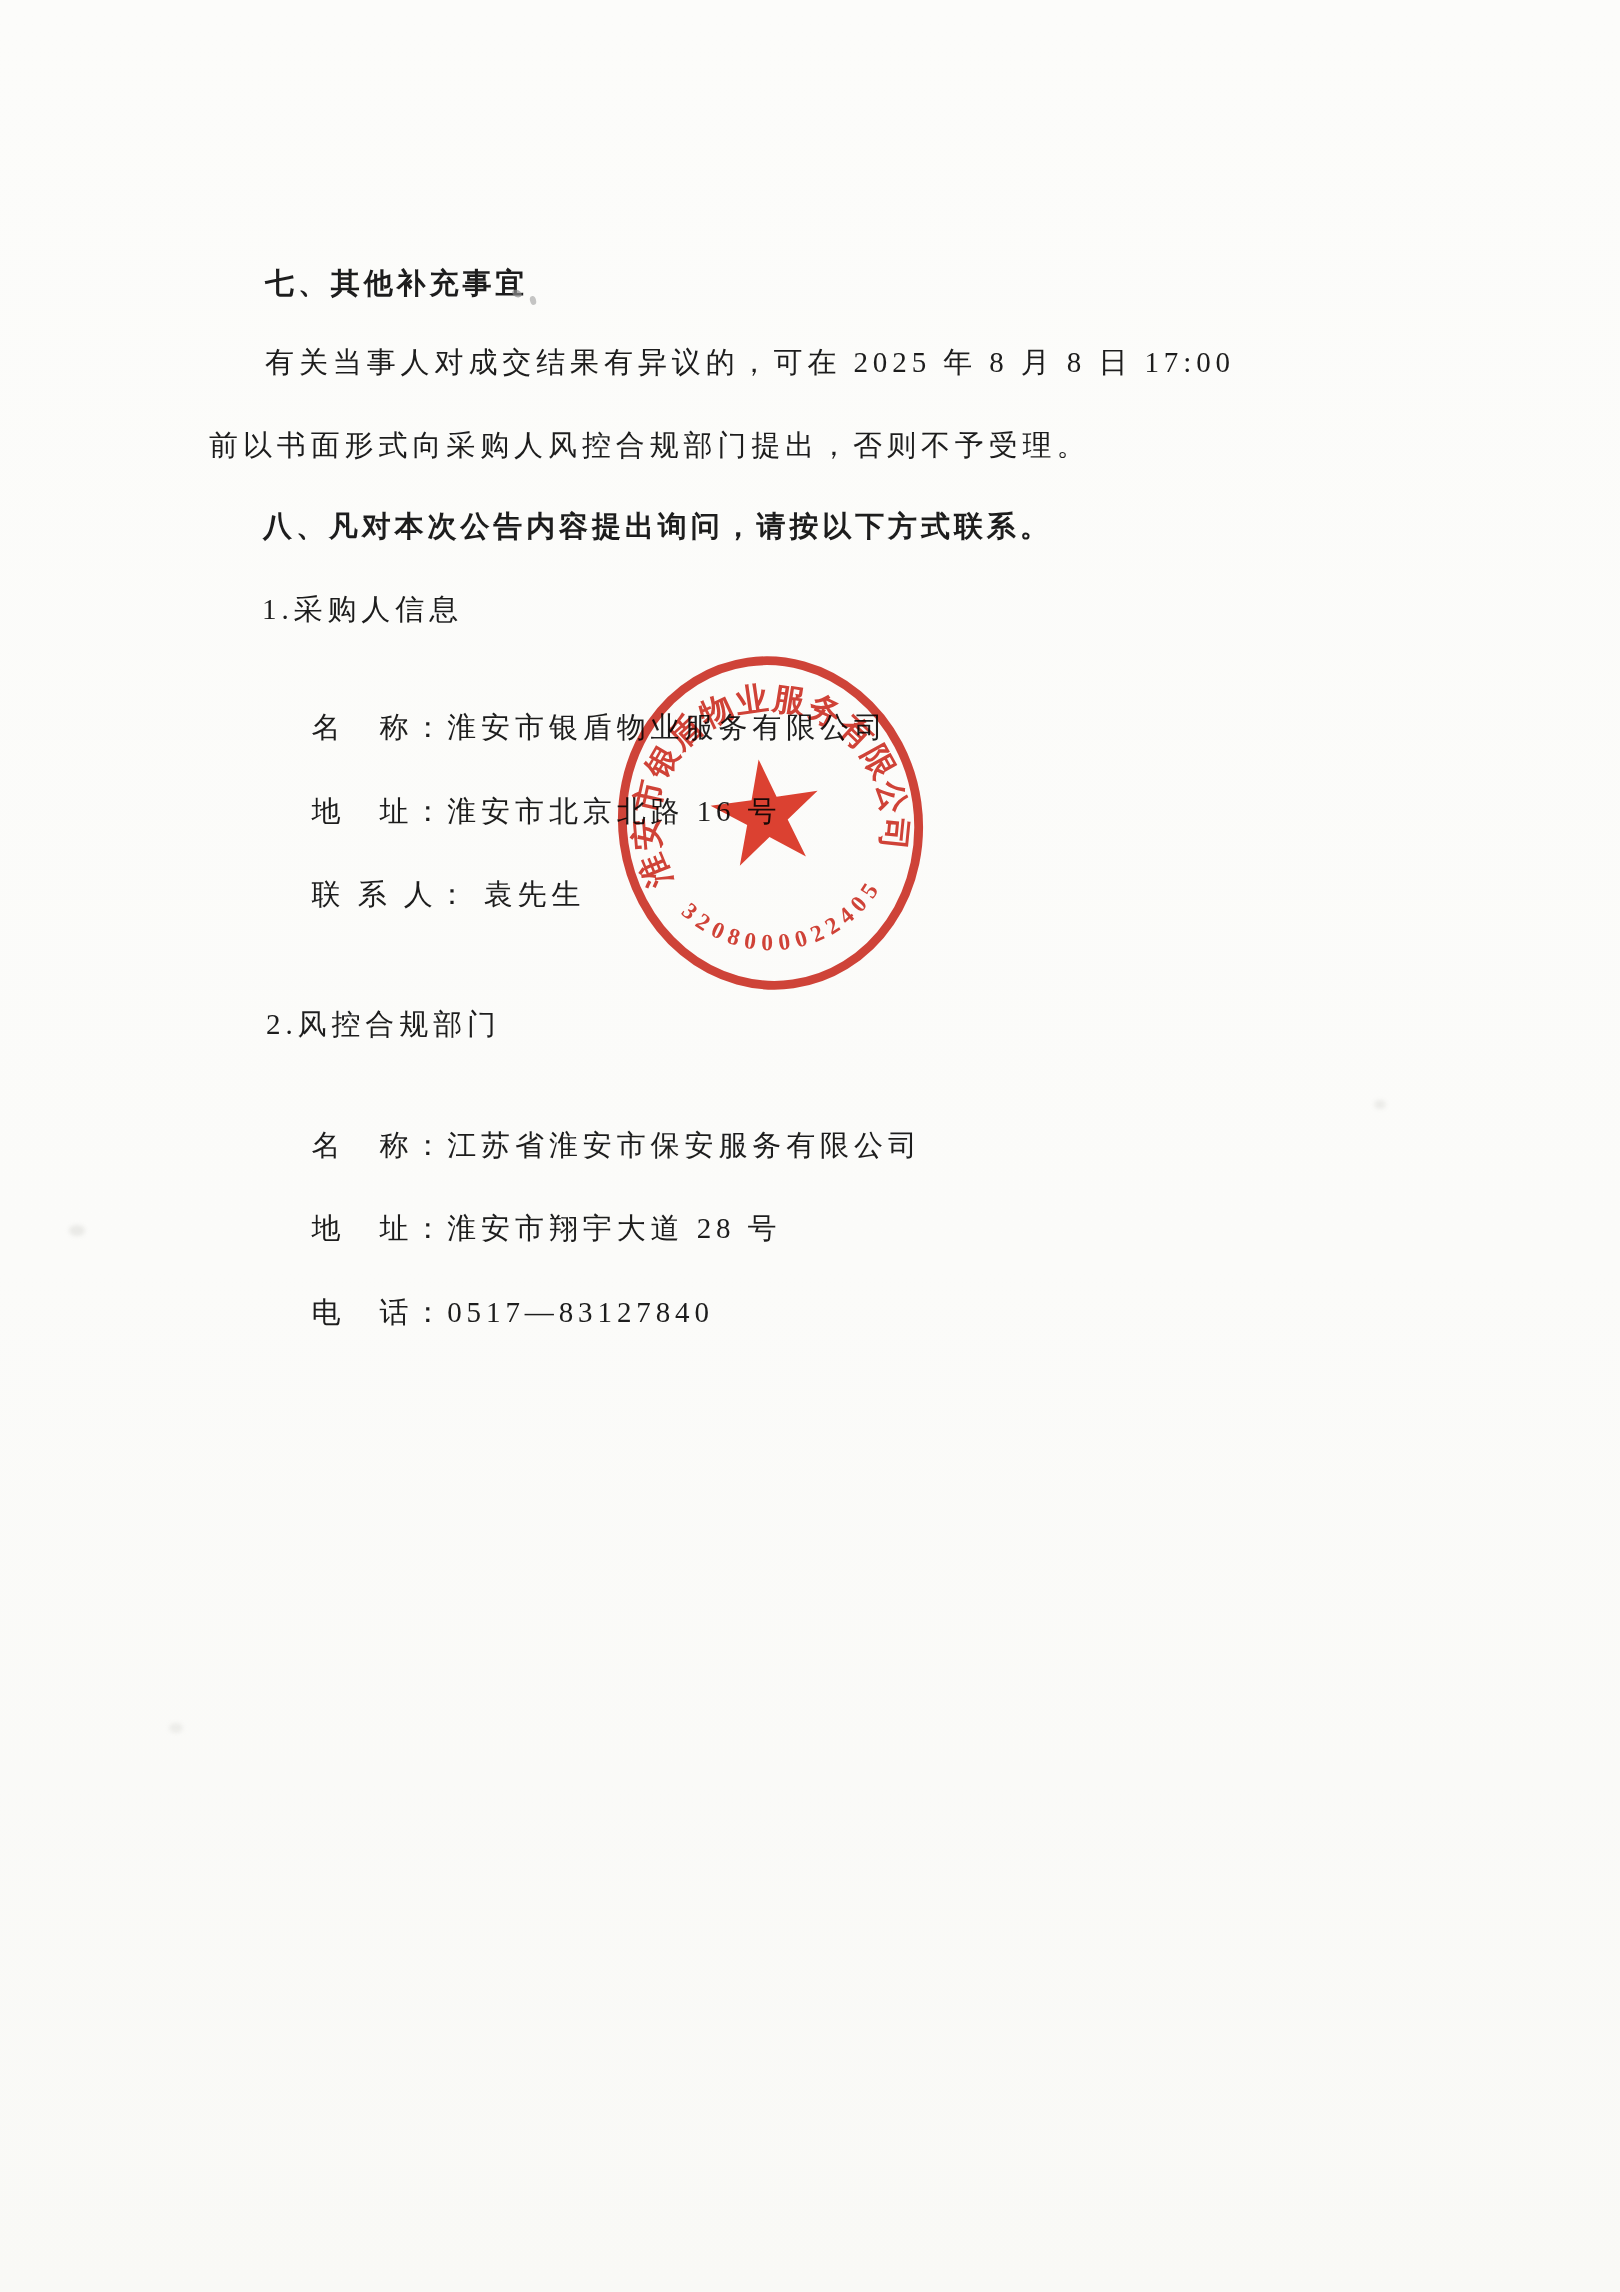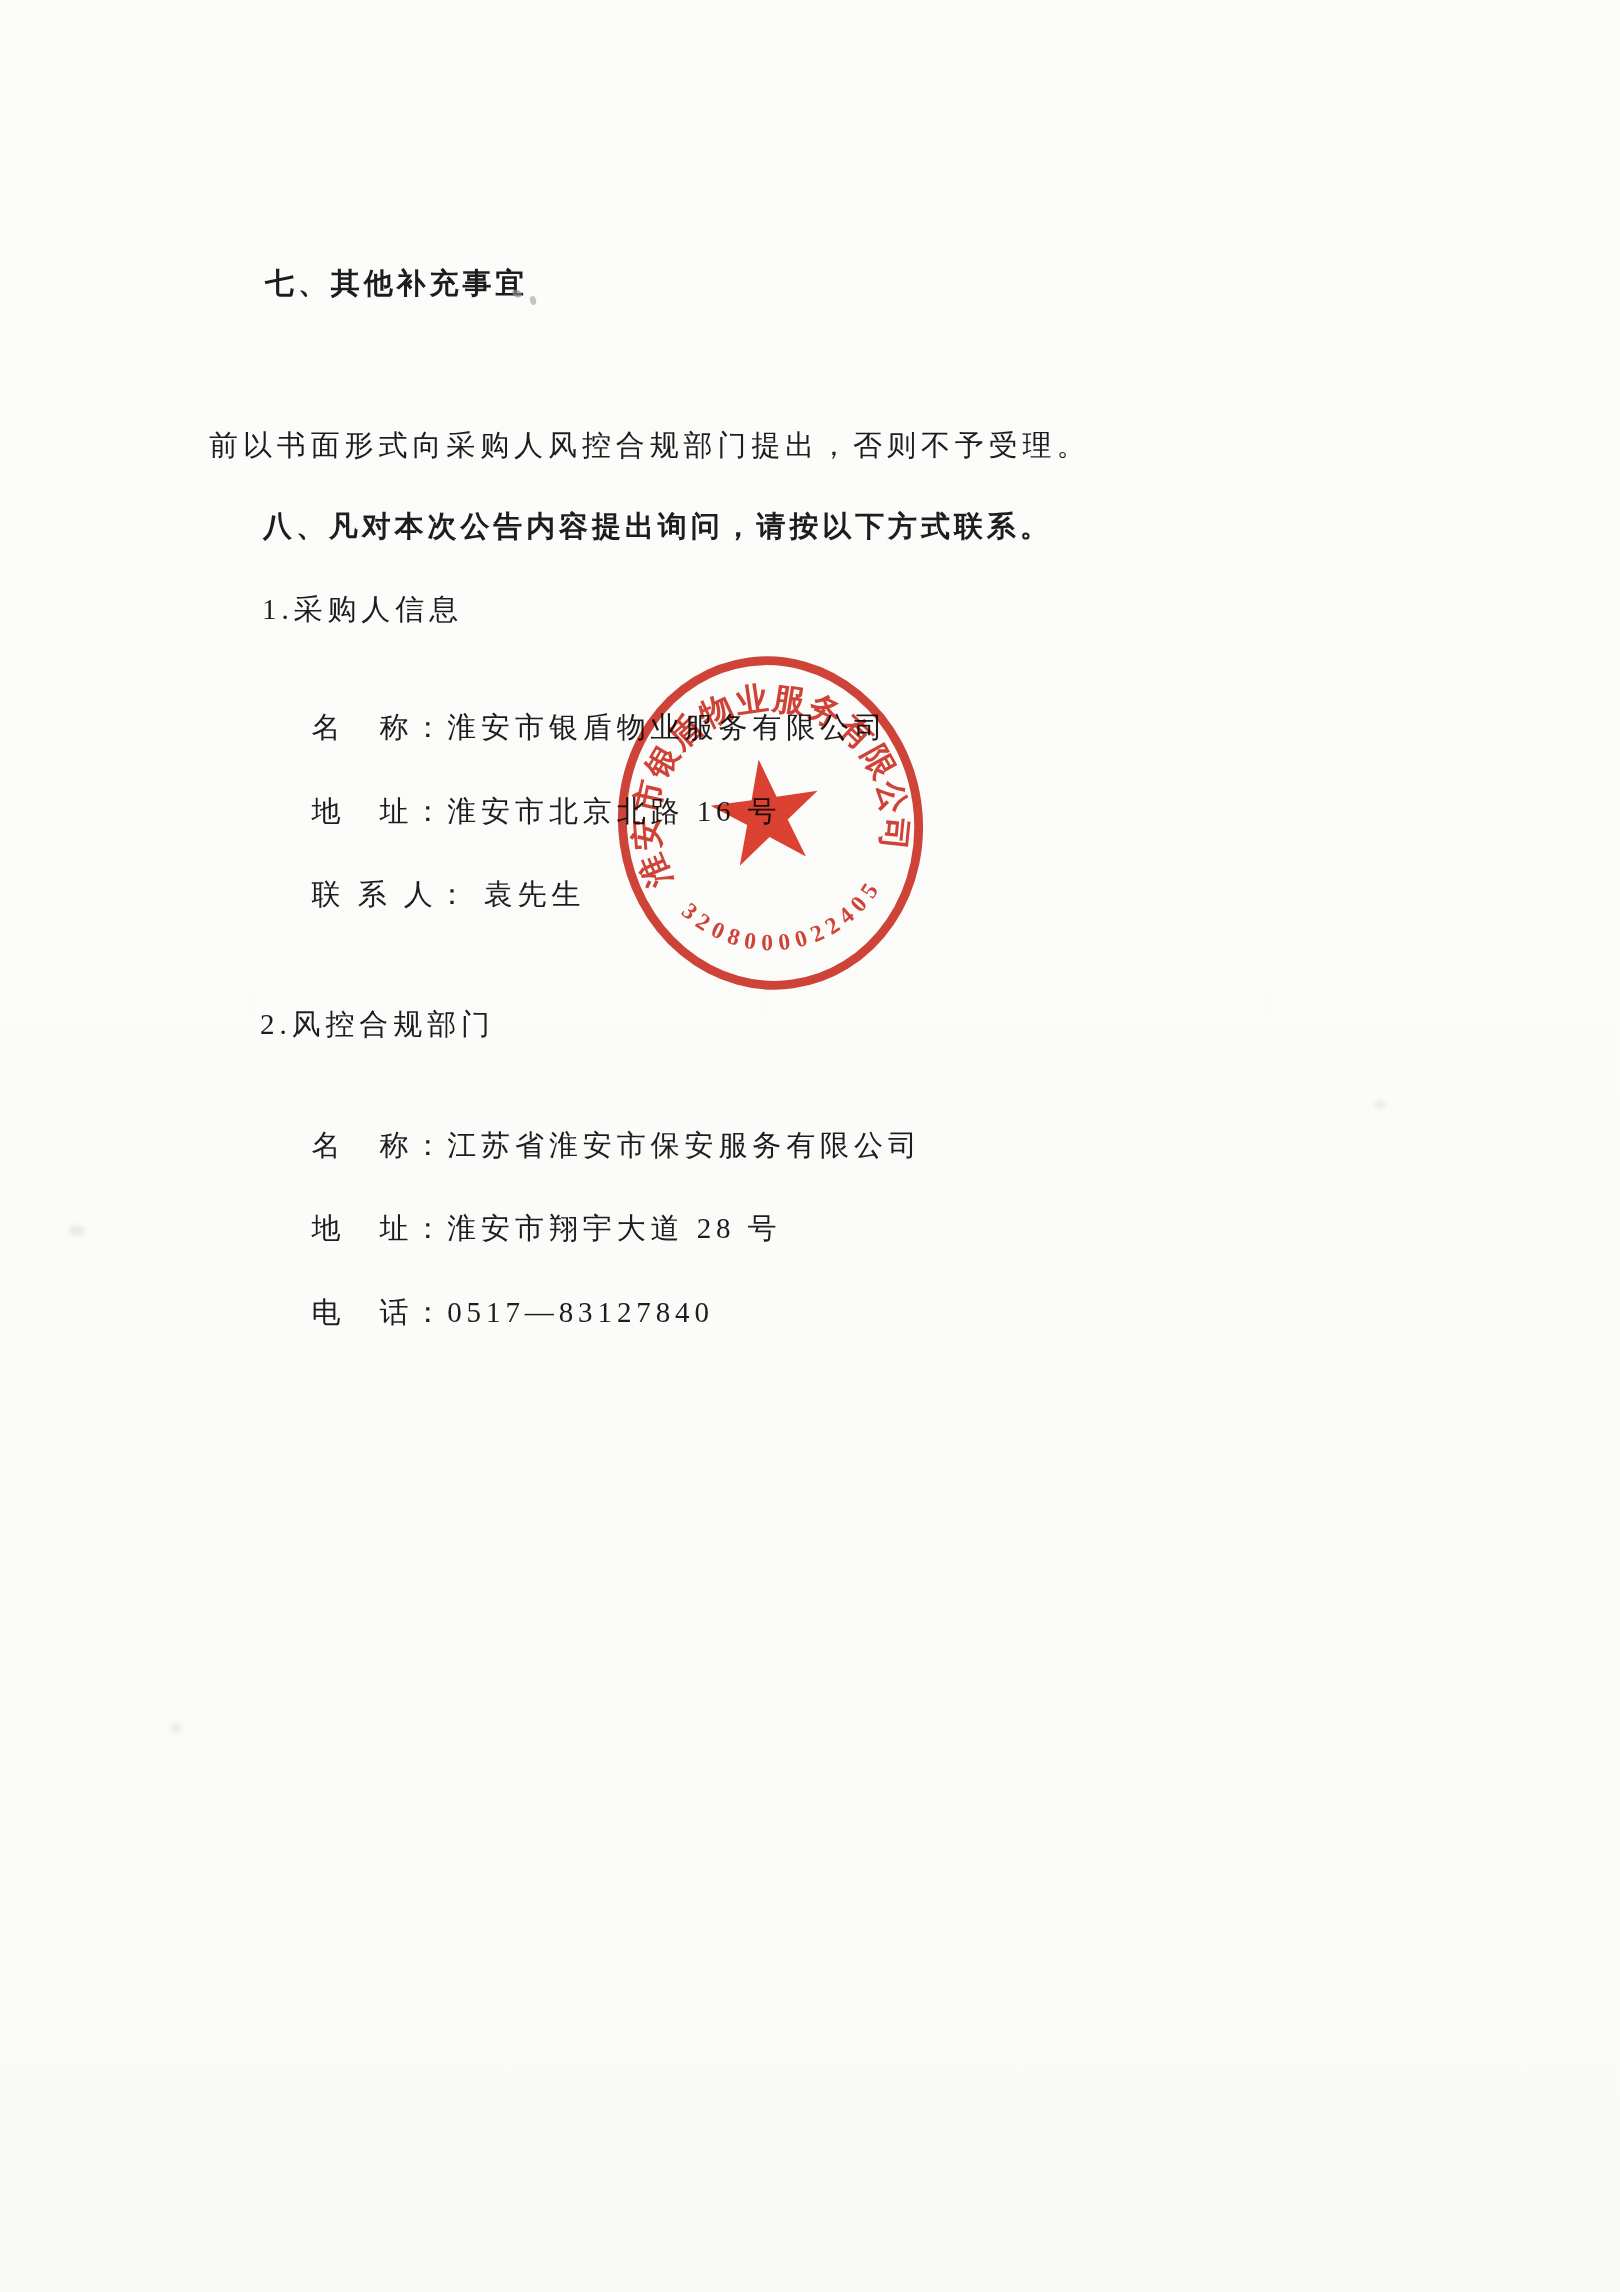--- a/index.html
+++ b/index.html
@@ -31,41 +31,42 @@
   .artifact{position:absolute;background:#8d8d8d;border-radius:50%;}
   .speck{position:absolute;background:#d8d8d4;border-radius:50%;filter:blur(2px);}
 </style>
 </head>
 <body>
 
 <div class="page">
 
   <div class="line bold" style="left:265px;top:265px">七、其他补充事宜</div>
 
+  <div class="line" style="left:265px;top:344px">有关当事人对成交结果有异议的，可在 2025 年 8 月 8 日 17:00</div>
 
   <div class="line bold" style="left:263px;top:508px">八、凡对本次公告内容提出询问，请按以下方式联系。</div>
 
   <div class="line" style="left:209px;top:427px">前以书面形式向采购人风控合规部门提出，否则不予受理。</div>
 
   <div class="line" style="left:262px;top:591px">1.采购人信息</div>
 
   <div class="line" style="left:263px;top:672px">
     <span>名　称：</span><span>淮安市银盾物业服务有限公司</span>
   </div>
 
   <div class="line" style="left:263px;top:756px">
     <span>地　址：</span><span>淮安市北京北路 16 号</span>
   </div>
 
   <div class="line" style="left:263px;top:839px">
     <span>联 系 人： </span><span>袁先生</span>
   </div>
 
 
-  <div class="line" style="left:260px;top:1006px">2.风控合规部门</div>
+  <div class="line" style="left:266px;top:1006px">2.风控合规部门</div>
 
   <div class="line" style="left:263px;top:1090px">
     <span>名　称：</span><span>江苏省淮安市保安服务有限公司</span>
   </div>
 
   <div class="line" style="left:263px;top:1173px">
     <span>地　址：</span><span>淮安市翔宇大道 28 号</span>
   </div>
 
   <div class="line" style="left:263px;top:1257px">

